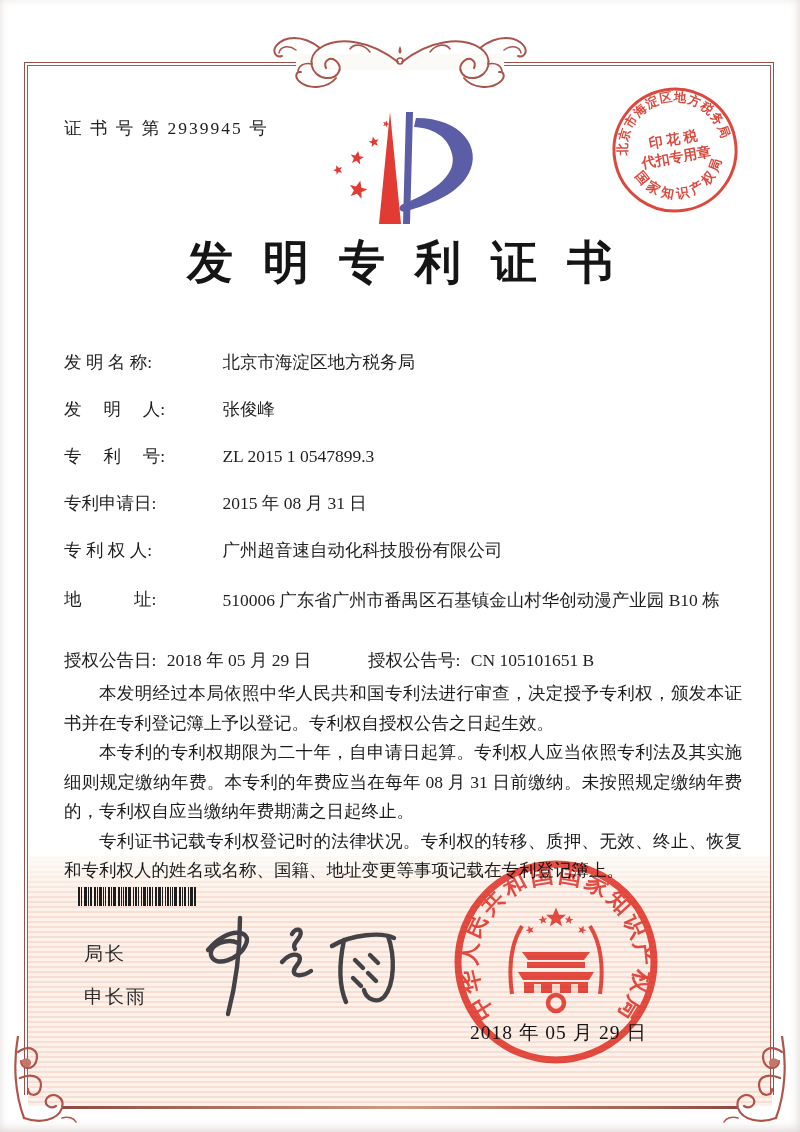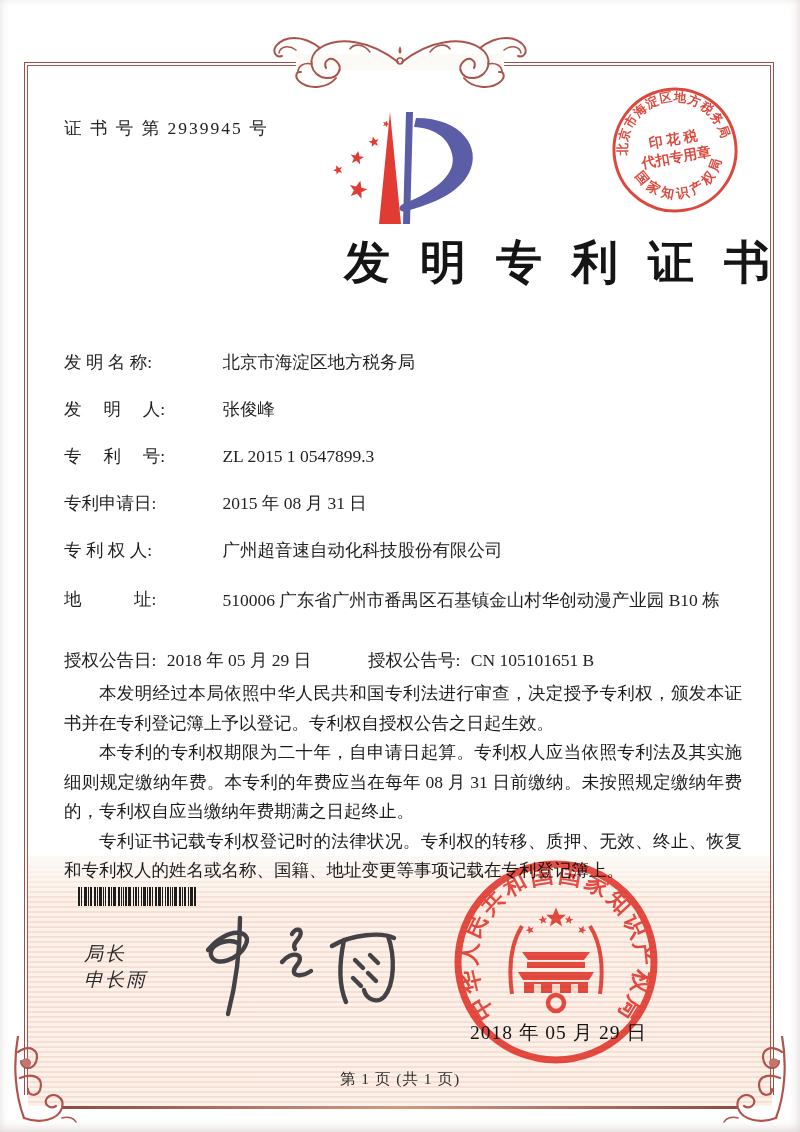--- a/index.html
+++ b/index.html
@@ -18,40 +18,40 @@
     background:linear-gradient(90deg,#8e4a42,#cf9a82 50%,#8e4a42);}
   
   .wave-band{position:absolute;left:28px;top:856px;width:744px;height:250px;
     background:repeating-linear-gradient(180deg,
       rgba(239,196,176,.55) 0 1.6px, rgba(252,241,233,.95) 1.6px 5px);
   }
   .wave-band::before{content:"";position:absolute;left:0;top:0;width:100%;height:44px;
     background:linear-gradient(180deg,#fcfaf6 0%,rgba(252,250,246,0) 100%);}
   
   .cert-no{position:absolute;left:64px;top:116px;font-size:17.5px;letter-spacing:2px;color:#222;}
-  .doc-title{position:absolute;left:0;top:232px;width:100%;text-align:right;
+  .doc-title{position:absolute;left:0;top:232px;width:100%;text-align:center;
     font-size:46px;font-weight:bold;letter-spacing:30px;padding-left:30px;
     box-sizing:border-box;color:#151515;}
   .fields{position:absolute;left:64px;top:0;width:690px;font-size:17.5px;}
   .frow{position:absolute;left:0;white-space:nowrap;}
   .frow .lbl{display:inline-block;min-width:148px;font-family:Liberation Serif, serif;}
   .frow .val{margin-left:6px;}
   .val-wrap{display:inline-block;white-space:normal;width:505px;vertical-align:top;line-height:27px;}
   .pair2{position:absolute;left:304px;top:0;}
   .paras{position:absolute;left:64px;top:679px;width:678px;font-size:17.5px;
     line-height:29.5px;text-align:justify;color:#1c1c1c;}
   .paras p{margin:0;text-indent:2em;}
   
   .barcode{position:absolute;left:78px;top:887px;width:186px;height:19px;
     display:flex;align-items:stretch;}
   .barcode i{display:block;background:#1d1d1d;height:100%;}
   
   .signer{position:absolute;left:84px;top:941px;font-family:"Liberation Sans","DejaVu Sans",sans-serif;
     font-size:19px;color:#2a2a2a;letter-spacing:2px;}
-  .signer div{font-style:italic;}
+  .signer div{margin-bottom:17px;}
   .signature{position:absolute;left:192px;top:910px;}
   
   .tax-seal{position:absolute;left:605px;top:80px;opacity:.92;}
   .main-seal{position:absolute;left:450px;top:856px;mix-blend-mode:multiply;opacity:.93;}
   .seal-date{position:absolute;left:470px;top:1019px;font-size:19.5px;letter-spacing:1px;
     color:#141414;z-index:5;}
   
   .footer{position:absolute;left:0;top:1069px;width:100%;text-align:center;
     font-size:15.5px;color:#2e2e2e;letter-spacing:1px;z-index:4;}
   .orn{position:absolute;}
@@ -275,15 +275,14 @@
         <rect x="121" y="128" width="7" height="9" fill="#fbe9e2"></rect>
         <path d="M62 138 C58 110 62 86 72 70" fill="none" stroke="#e6423a" stroke-width="4"></path>
         <path d="M150 138 C154 110 150 86 140 70" fill="none" stroke="#e6423a" stroke-width="4"></path>
         <circle cx="106" cy="147" r="8" fill="none" stroke="#e6423a" stroke-width="4.5"></circle>
       </g>
     </g>
   </svg>
 
   <div class="seal-date">2018 年 05 月 29 日</div>
 
-  <div class="footer">第 1 页 (共 1 页)</div>
 
 </div>
 
 </body></html>

